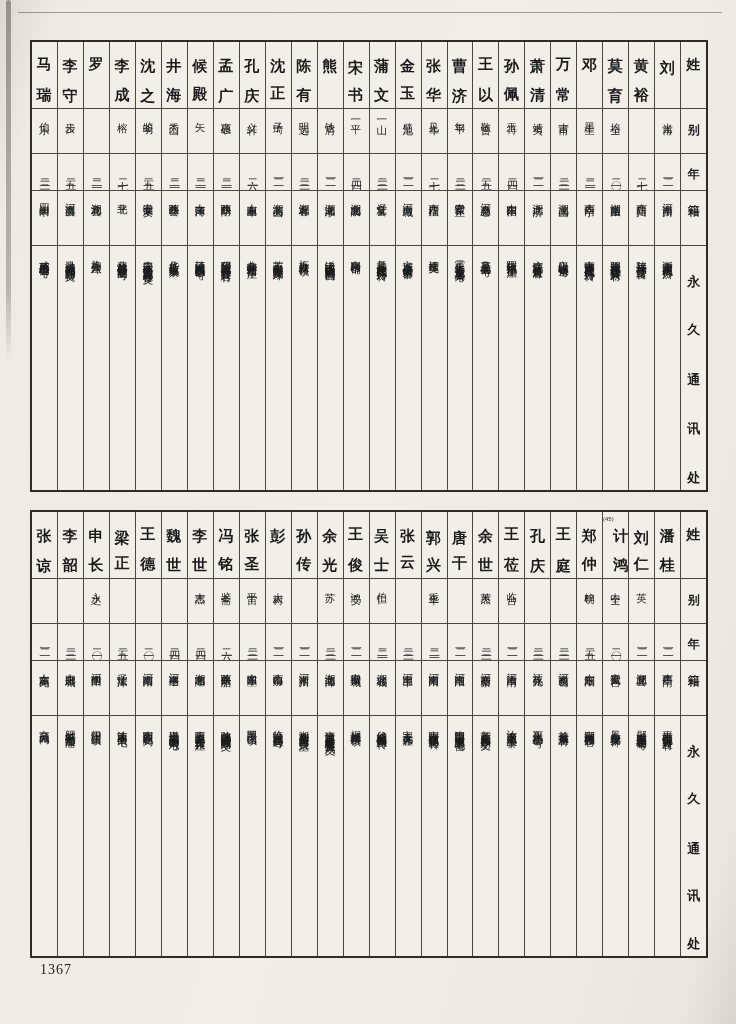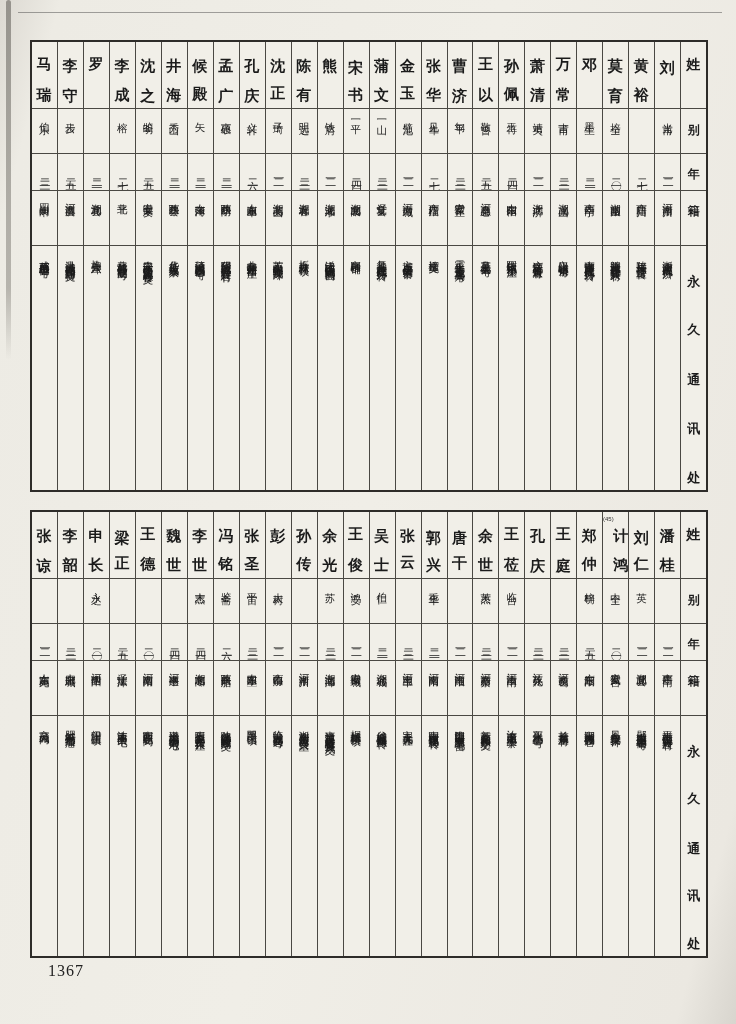--- a/index.html
+++ b/index.html
@@ -79,23 +79,23 @@
   .header-col .cell-addr .vtxt{
     font-size:13px;height:86%;align-self:center;
     text-align:justify;text-align-last:justify;letter-spacing:10px;
   }
   .note{
     writing-mode:horizontal-tb;
     font-size:6px;font-weight:normal;letter-spacing:0;
     display:block;text-align:center;color:#333;
   }
   .page-number{
-    position:absolute;left:48px;top:962px;
+    position:absolute;left:40px;top:962px;
     font-family:"Liberation Serif","DejaVu Serif",serif;
-    font-size:16px;color:#222;letter-spacing:1px;
+    font-size:14px;color:#222;letter-spacing:1px;
   }
 </style>
 </head>
 <body>
 
 <div class="page">
   <div class="top-rule"></div>
   <div class="edge-smudge"></div>
 
   <div class="frame">

